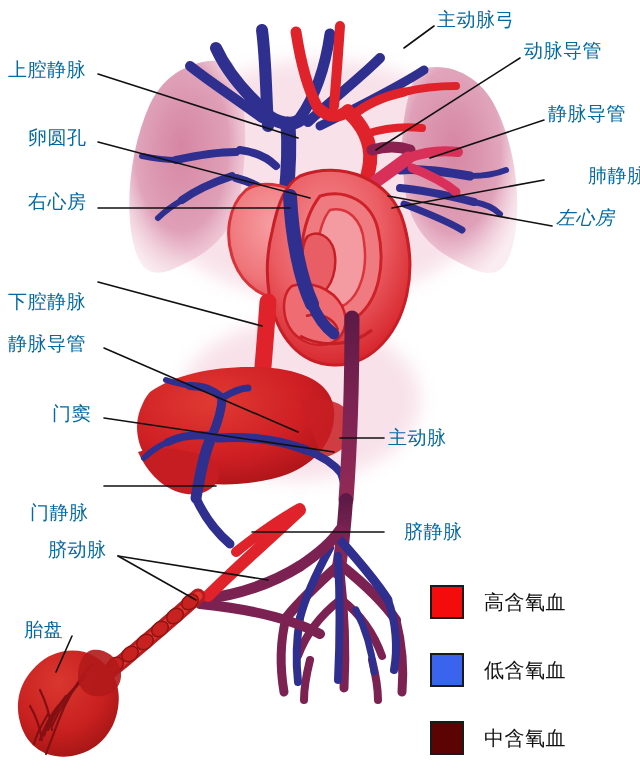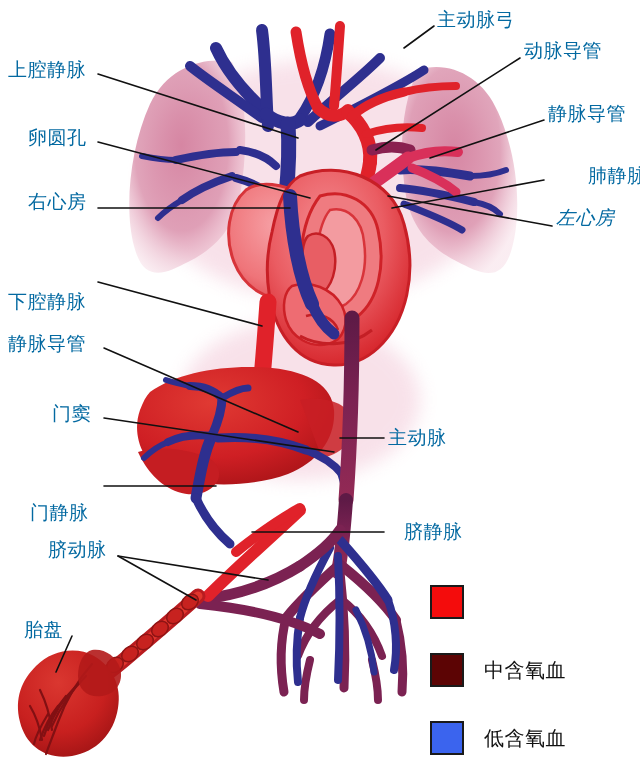--- a/index.html
+++ b/index.html
@@ -355,27 +355,28 @@
   <div class="label" style="left:560px; top:166px;margin-left:28px;">肺静脉</div>
   <div class="label" style="left:556px; top:208px;font-style:italic;">左心房</div>
 
   <div class="label" style="left:388px; top:428px;">主动脉</div>
   <div class="label" style="left:388px; top:522px;margin-left:16px;">脐静脉</div>
 
   <div class="legend">
 
     <div class="legend-row">
       <div class="swatch" style="background:#f40c0c;"></div>
+      <div class="legend-text">高含氧血</div>
+    </div>
+
+    <div class="legend-row">
+      <div class="swatch" style="background:#3b64ee;"></div>
+      <div class="legend-text">低含氧血</div>
     </div>
 
     <div class="legend-row">
       <div class="swatch" style="background:#5c0404;"></div>
       <div class="legend-text">中含氧血</div>
     </div>
 
-    <div class="legend-row">
-      <div class="swatch" style="background:#3b64ee;"></div>
-      <div class="legend-text">低含氧血</div>
-    </div>
-
   </div>
 
 </div>
 
 </body></html>

